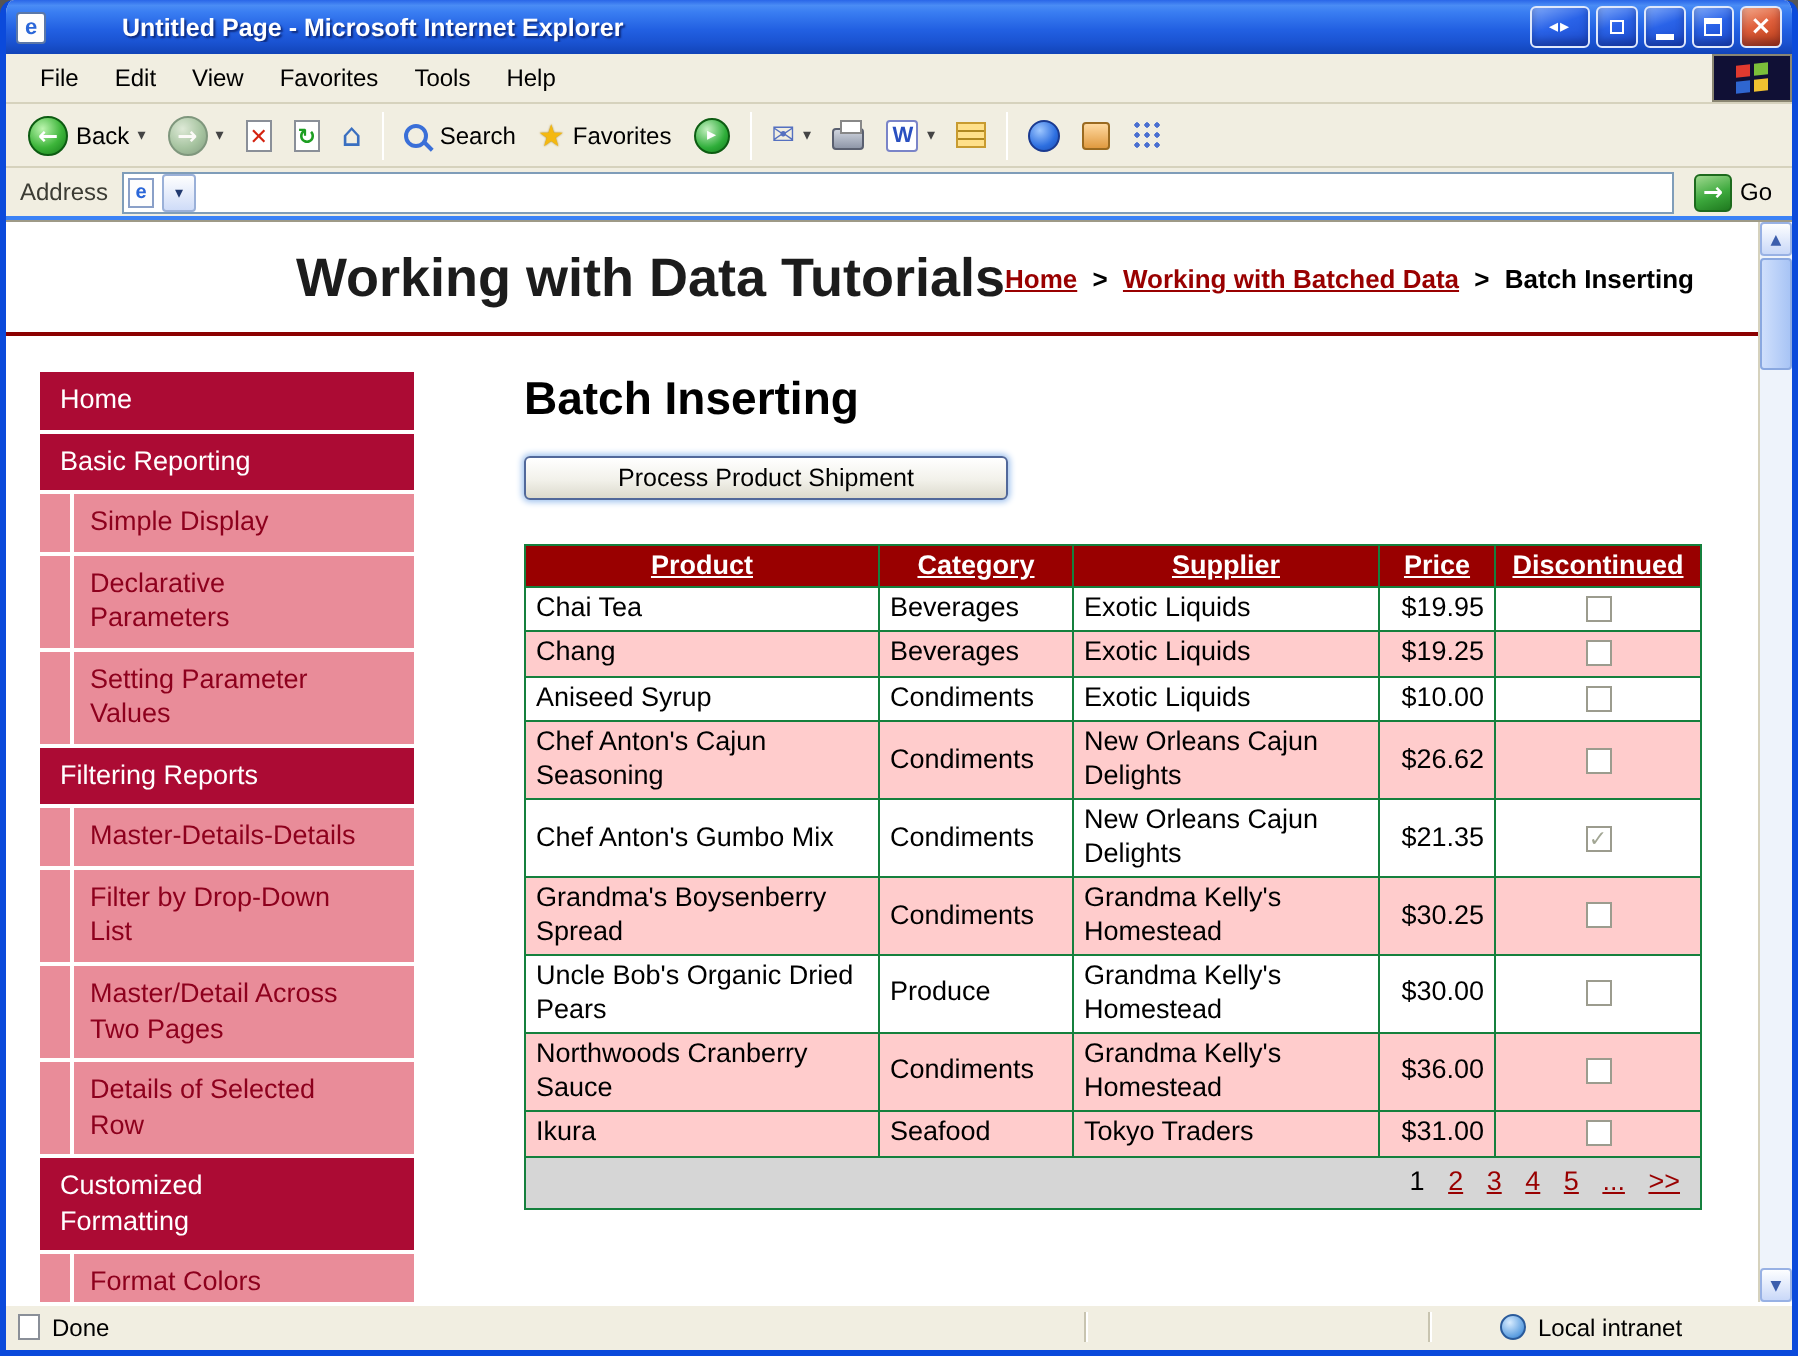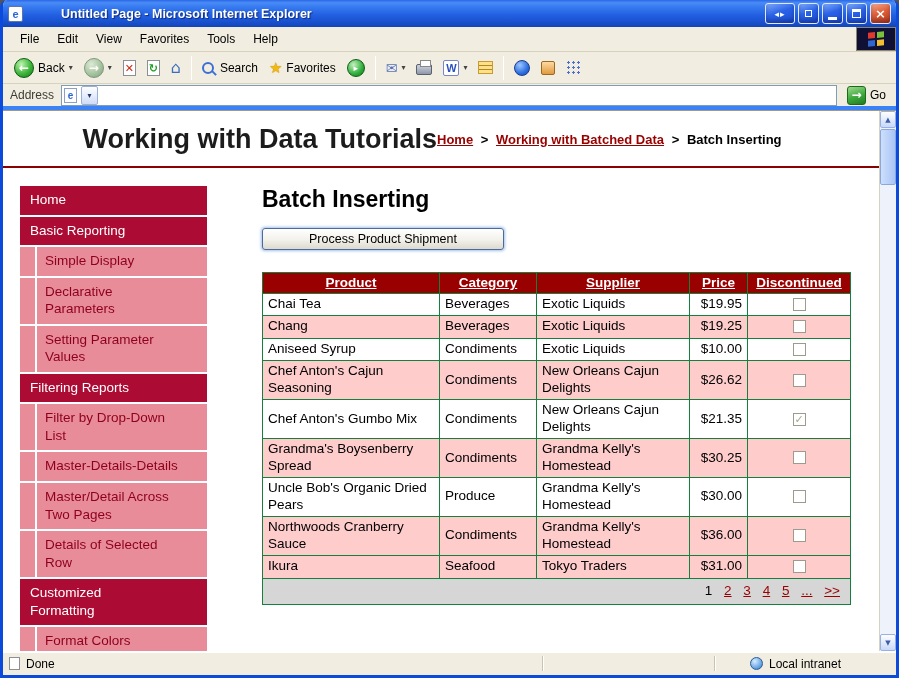--- a/index.html
+++ b/index.html
@@ -80,21 +80,21 @@
   .wdoc { width:16px; height:16px; background:#fff; border:1px solid #7a84c8; color:#2a50c0; font-weight:bold; font-size:11px; text-align:center; line-height:14px; border-radius:2px; }
   .note { width:15px; height:13px; background:#ffe08a; border:1px solid #c89b30;
           background-image:repeating-linear-gradient(rgba(0,0,0,0) 0 3px, #b08820 3px 4px); }
   .msgr { width:16px; height:16px; border-radius:50%; background:radial-gradient(circle at 35% 30%, #9ec7ff, #2d6fe0 60%, #1a4bb0); border:1px solid #1a3a90; }
   .orange-ico { width:14px; height:14px; background:linear-gradient(#ffd9a0,#e09a40); border:1px solid #9a6a20; border-radius:2px; }
   .tiles { width:15px; height:15px; background-image:radial-gradient(#4a6fd0 35%, rgba(0,0,0,0) 40%); background-size:5px 5px; }
   .tb-sep { width:1px; height:24px; background:#c9c4ae; border-right:1px solid #fff; margin:0 4px; }
 
   
   .addressbar {
-    height:26px; background:#f1eee1; border-bottom:4px solid #3b82f6;
+    height:26px; background:#f1eee1; border-bottom:2px solid #3b82f6;
     display:flex; align-items:center; padding:0 5px; font-size:12px; gap:5px;
   }
   .addr-label { color:#3c3c34; padding:0 2px; }
   .addr-input { flex:1; height:21px; background:#fff; border:1px solid #7f9db9; display:flex; align-items:center; padding:0 2px; gap:4px; }
   .favicon { width:13px; height:15px; background:#fdfdfd; border:1px solid #8aa0c8; color:#2a66d8; font-weight:bold; font-size:10px; line-height:13px; text-align:center; flex-shrink:0; }
   .url { font-size:12.5px; color:#000; white-space:nowrap; overflow:hidden; flex:1; }
   .addr-drop { width:17px; height:19px; background:linear-gradient(#fefefe,#cfdcf8); border:1px solid #9ab0d8; border-radius:2px;
                display:flex; align-items:center; justify-content:center; font-size:8px; color:#223a70; }
   .go-btn { display:flex; align-items:center; gap:4px; padding:0 5px; height:24px; cursor:default; }
   .go-icon { width:19px; height:19px; border-radius:3px; border:1px solid #1d6a1d;
@@ -105,21 +105,21 @@
   
   .viewport { position:absolute; top:110px; left:0; right:0; bottom:24px; display:flex; background:#fff; border-top:1px solid #9e9a87; }
   .page { flex:1; position:relative; overflow:hidden; background:#fff; min-width:0; }
   .scrollbar { width:17px; background:#eef3fb; display:flex; flex-direction:column; border-left:1px solid #d6d2bd; }
   .sb-btn { height:17px; flex-shrink:0; background:linear-gradient(#fdfeff,#c9d8f8); border:1px solid #98b1e4; border-radius:2px;
             color:#3c5eac; font-size:7px; display:flex; align-items:center; justify-content:center; }
   .sb-thumb { height:56px; flex-shrink:0; margin:1px 0; background:linear-gradient(90deg,#cfdffc,#a8c4f5); border:1px solid #8aa8e0; border-radius:2px; }
   .sb-track { flex:1; }
 
   
-  .page-header { display:flex; justify-content:center; align-items:center; padding:13px 32px 11px 14px; }
+  .page-header { display:flex; justify-content:flex-end; align-items:center; padding:13px 32px 11px 14px; }
   .site-title { font-size:27px; font-weight:bold; color:#1c1c1c; white-space:nowrap; }
   .breadcrumb { font-size:13px; font-weight:bold; color:#000; white-space:nowrap; }
   .bc-link { color:#990000; text-decoration:underline; cursor:pointer; }
   .bc-sep { color:#000; padding:0 4px; }
   .rule { height:2px; background:#8b0000; }
 
   .body-row { display:flex; align-items:flex-start; padding-top:18px; }
 
   
   .sidebar { width:187px; margin-left:17px; flex-shrink:0; font-size:13.5px; line-height:1.3; }
@@ -306,25 +306,25 @@
             <span class="strip"></span>
             <span class="lbl">Declarative Parameters</span>
           </div>
           <div class="nav-l2">
             <span class="strip"></span>
             <span class="lbl">Setting Parameter Values</span>
           </div>
           <div class="nav-l1">Filtering Reports</div>
           <div class="nav-l2">
             <span class="strip"></span>
+            <span class="lbl">Master-Details-Details</span>
+          </div>
+          <div class="nav-l2">
+            <span class="strip"></span>
             <span class="lbl">Filter by Drop-Down List</span>
-          </div>
-          <div class="nav-l2">
-            <span class="strip"></span>
-            <span class="lbl">Master-Details-Details</span>
           </div>
           <div class="nav-l2">
             <span class="strip"></span>
             <span class="lbl">Master/Detail Across Two Pages</span>
           </div>
           <div class="nav-l2">
             <span class="strip"></span>
             <span class="lbl">Details of Selected Row</span>
           </div>
           <div class="nav-l1">Customized Formatting</div>

